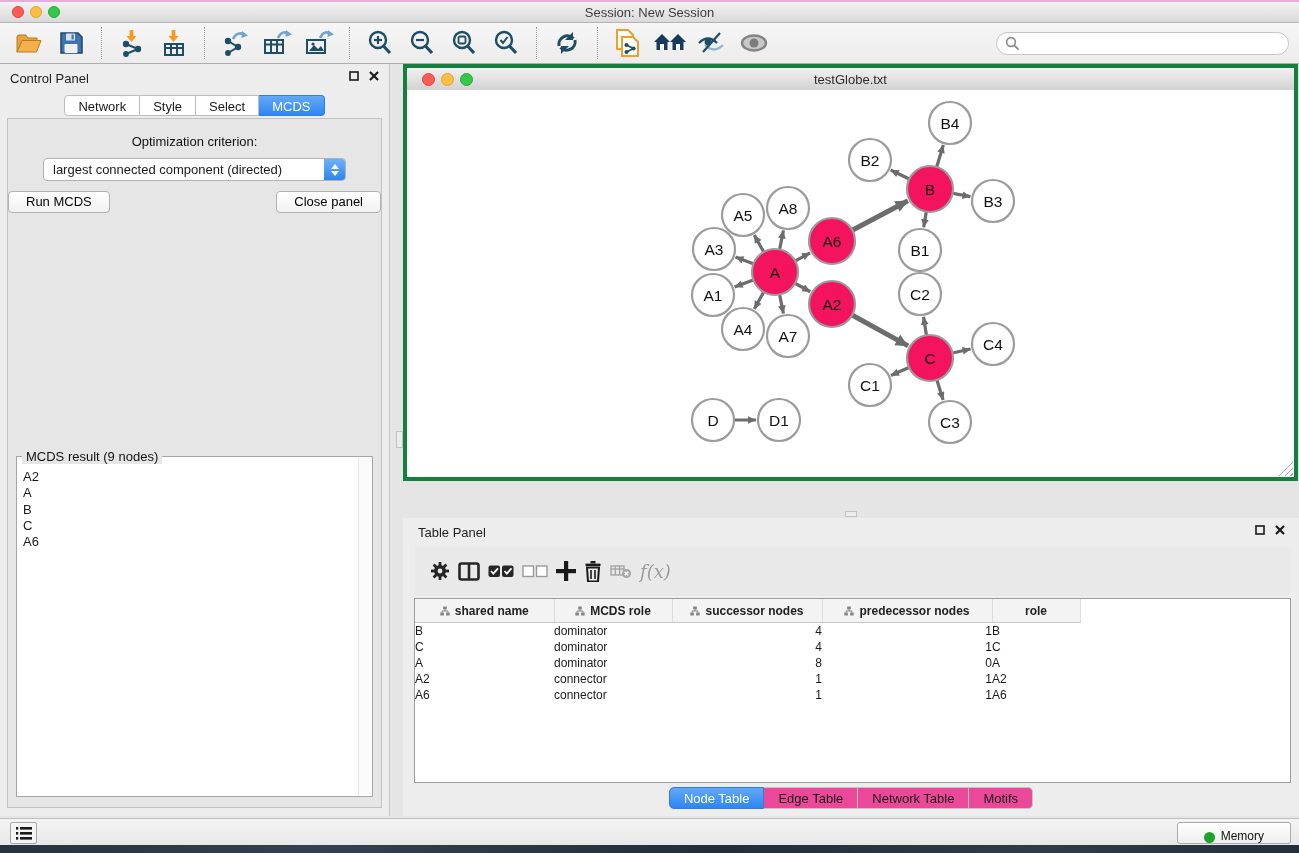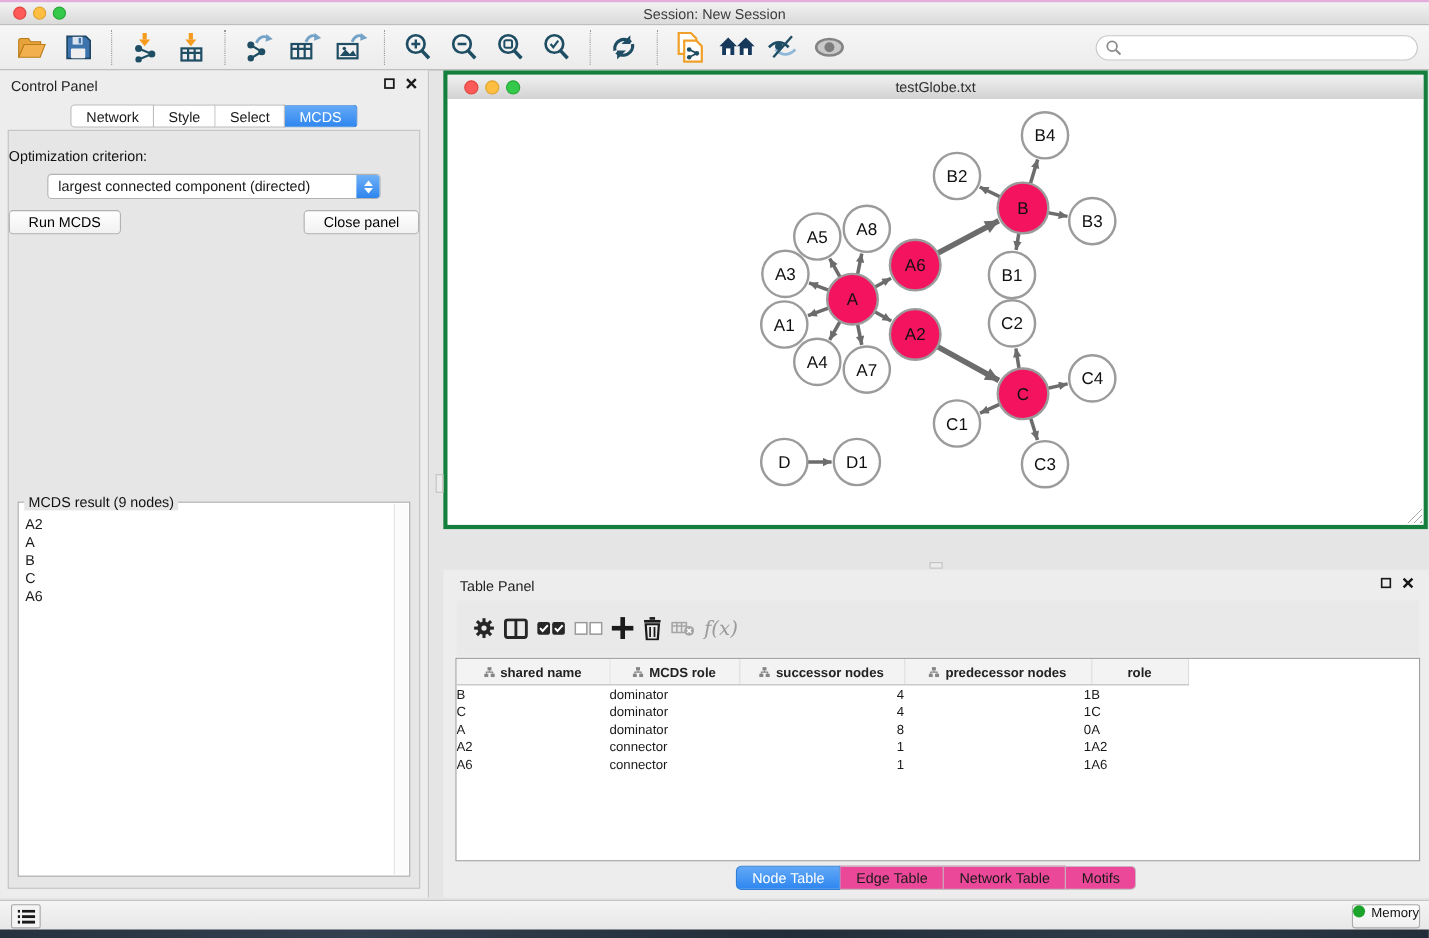--- a/index.html
+++ b/index.html
@@ -30,21 +30,21 @@
   .panel-title{position:absolute;left:10px;top:7px;font-size:13px;color:#222}
   .win-btns{position:absolute;right:10px;top:7px;display:flex;gap:10px;align-items:center}
   .cp-tabs{position:absolute;top:31px;left:0;right:0;display:flex;justify-content:center}
   .cp-tab{height:21px;line-height:21px;padding:0 13px;background:#fff;border:1px solid #BDBDBD;
     border-left:none;font-size:13px;box-sizing:border-box}
   .cp-tab:first-child{border-left:1px solid #BDBDBD;border-radius:4px 0 0 4px}
   .cp-tab:last-child{border-radius:0 4px 4px 0}
   .cp-tab.active{background:linear-gradient(#64A9F7,#2F87F0);border-color:#2F7FD6;color:#fff}
   .cp-body{position:absolute;left:7px;right:7px;top:54px;bottom:8px;background:#E6E6E6;
     border:1px solid #C2C2C2}
-  .opt-label{position:absolute;top:15px;left:0;right:0;font-size:13px;color:#111}
+  .opt-label{position:absolute;top:15px;left:0;right:0;text-align:center;font-size:13px;color:#111}
   .selectbox{position:absolute;left:35px;right:35px;top:39px;height:23px;background:#fff;
     border:1px solid #B2B2B2;border-radius:4px;display:flex;align-items:center;box-sizing:border-box}
   .selectbox .sel-text{flex:1;font-size:13px;padding-left:9px;white-space:nowrap;overflow:hidden}
   .sel-stepper{width:21px;align-self:stretch;background:linear-gradient(#6FB1F8,#2E85EE);
     border-radius:0 3px 3px 0;display:flex;flex-direction:column;align-items:center;justify-content:center;gap:2px}
   .tri-up{width:0;height:0;border-left:4px solid transparent;border-right:4px solid transparent;border-bottom:5px solid #fff}
   .tri-dn{width:0;height:0;border-left:4px solid transparent;border-right:4px solid transparent;border-top:5px solid #fff}
   .cp-buttons{position:absolute;top:72px;left:0;right:0;display:flex;justify-content:space-between;gap:15px}
   .btn{height:22px;line-height:20px;padding:0 17px;font-size:13px;background:linear-gradient(#FFF,#F1F1F1);
     border:1px solid #B2B2B2;border-radius:4px;box-sizing:border-box}
@@ -84,22 +84,22 @@
   .tp-tab{height:22px;line-height:22px;padding:0 14px;background:#ec4899;border:1px solid #C4C4C4;border-left:none;
     font-size:13px;box-sizing:border-box}
   .tp-tab:first-child{border-left:1px solid #C4C4C4;border-radius:5px 0 0 5px}
   .tp-tab:last-child{border-radius:0 5px 5px 0}
   .tp-tab.active{background:linear-gradient(#62A8F7,#2E86F0);border-color:#2F7FD6;color:#fff}
   
   .status-bar{position:absolute;left:0;right:0;top:818px;height:27px;background:linear-gradient(#F4F4F4,#E7E7E7);
     border-top:1px solid #C0C0C0}
   .list-btn{position:absolute;left:10px;top:3px;width:27px;height:22px;background:#F4F4F4;border:1px solid #A6A6A6;
     border-radius:2px;display:flex;align-items:center;justify-content:center;box-sizing:border-box}
-  .mem-btn{position:absolute;right:8px;top:3px;height:22px;padding:0 0;background:linear-gradient(#FEFEFE,#EFEFEF);
-    border:1px solid #ABABAB;border-radius:3px;display:flex;align-items:flex-start;gap:6px;box-sizing:border-box}
+  .mem-btn{position:absolute;right:8px;top:3px;height:22px;padding:0 26px;background:linear-gradient(#FEFEFE,#EFEFEF);
+    border:1px solid #ABABAB;border-radius:3px;display:flex;align-items:flex-end;gap:6px;box-sizing:border-box}
   .mem-dot{width:11px;height:11px;border-radius:50%;background:#1CA32C}
   .mem-label{font-size:12px;color:#111}
   .desktop-strip{position:absolute;left:0;right:0;bottom:0;height:8px;
     background:linear-gradient(90deg,#27323F,#33404F 25%,#222D39 55%,#2E3B49 80%,#232E3A)}
   svg{display:block}
 </style>
 </head>
 <body>
 
 <div class="titlebar">

